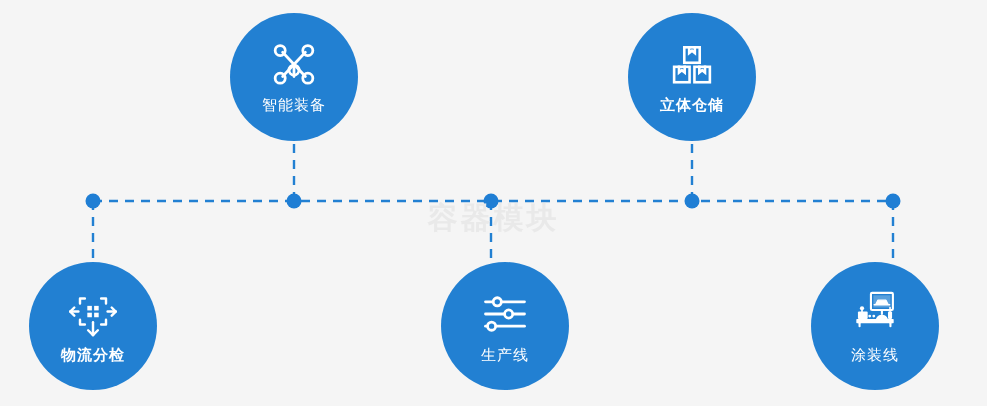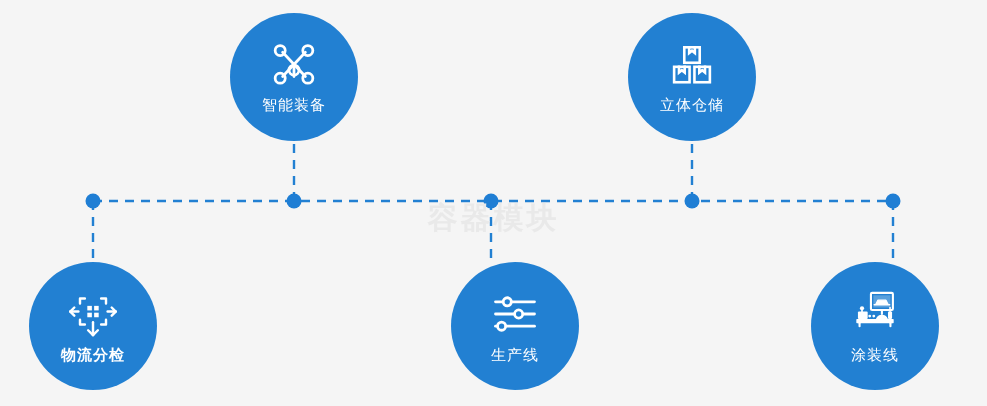--- a/index.html
+++ b/index.html
@@ -74,23 +74,23 @@
     color: #ffffff;
     font-size: 15px;
     line-height: 18px;
     letter-spacing: 1px;
     text-align: center;
     white-space: nowrap;
   }
 
   
   .node-smart-equipment { left: 230px; top: 13px; }
-  .node-warehouse       { left: 628px; top: 13px; }
+  .node-warehouse       { left: 628px; top: 13px; font-weight: bold; }
   .node-sorting         { left: 29px;  top: 262px; font-weight: bold; }
-  .node-production-line { left: 451px; top: 262px; }
+  .node-production-line { left: 441px; top: 262px; }
   .node-paint-line      { left: 811px; top: 262px; }
 
   
   .node-sorting .node-icon,
   .node-production-line .node-icon,
   .node-paint-line .node-icon { margin-bottom: 6px; }
 </style>
 </head>
 <body>
 

